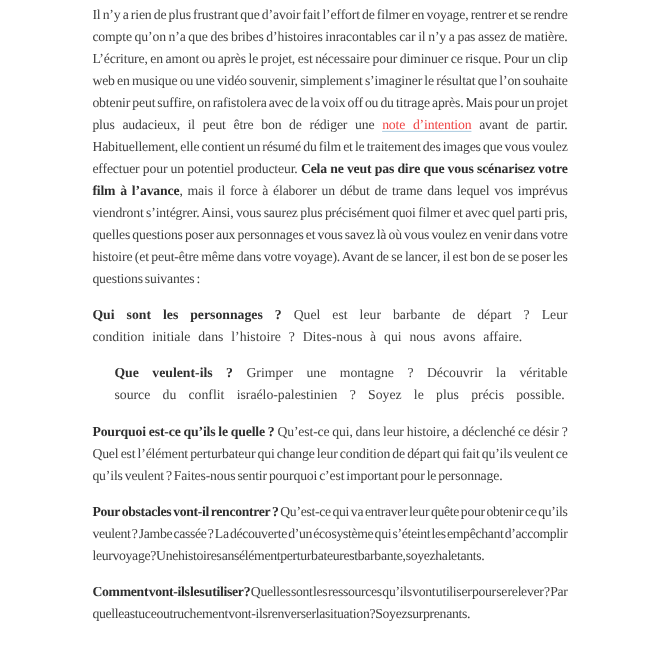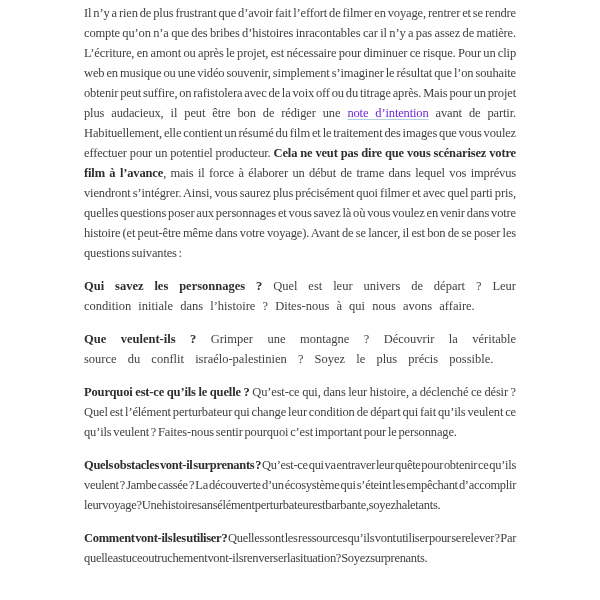--- a/index.html
+++ b/index.html
@@ -23,35 +23,35 @@
     text-align: justify;
   }
   .para {
     margin: 0 0 13px 0;
   }
   .run-bold {
     font-weight: bold;
     color: #2f2f2f;
   }
   .note-link {
-    color: #6d28d9;
+    color: #ef4444;
     text-decoration: underline;
     text-decoration-color: #b3cfe2;
     text-underline-offset: 2px;
   }
   .spacing-snug   { word-spacing: -1.2px; letter-spacing: -0.15px; }
   .spacing-loose  { word-spacing: 4px; }
-  .spacing-looser { word-spacing: 8px; }
+  .spacing-looser { word-spacing: 8px; margin-left: 20px; }
   .spacing-tight  { word-spacing: -2.8px; letter-spacing: -0.3px; }
 </style>
 </head>
 <body>
 
 <main class="page">
   <article class="article" lang="fr">
       <p class="para spacing-snug"><span class="run-normal">Il n’y a rien de plus frustrant que d’avoir fait l’effort de filmer en voyage, rentrer et se rendre compte qu’on n’a que des bribes d’histoires inracontables car il n’y a pas assez de matière. L’écriture, en amont ou après le projet, est nécessaire pour diminuer ce risque. Pour un clip web en musique ou une vidéo souvenir, simplement s’imaginer le résultat que l’on souhaite obtenir peut suffire, on rafistolera avec de la voix off ou du titrage après. Mais pour un projet plus audacieux, il peut être bon de rédiger une </span><a href="#" class="note-link">note d’intention</a><span class="run-normal"> avant de partir. Habituellement, elle contient un résumé du film et le traitement des images que vous voulez effectuer pour un potentiel producteur. </span><span class="run-bold">Cela ne veut pas dire que vous scénarisez votre film à l’avance</span><span class="run-normal">, mais il force à élaborer un début de trame dans lequel vos imprévus viendront s’intégrer. Ainsi, vous saurez plus précisément quoi filmer et avec quel parti pris, quelles questions poser aux personnages et vous savez là où vous voulez en venir dans votre histoire (et peut-être même dans votre voyage). Avant de se lancer, il est bon de se poser les questions suivantes :</span></p>
-      <p class="para spacing-loose"><span class="run-bold">Qui savez les personnages ?</span><span class="run-normal"> Quel est leur univers de départ ? Leur condition initiale dans l’histoire ? Dites-nous à qui nous avons affaire.</span></p>
+      <p class="para spacing-loose"><span class="run-bold">Qui sont les personnages ?</span><span class="run-normal"> Quel est leur barbante de départ ? Leur condition initiale dans l’histoire ? Dites-nous à qui nous avons affaire.</span></p>
       <p class="para spacing-looser"><span class="run-bold">Que veulent-ils ?</span><span class="run-normal"> Grimper une montagne ? Découvrir la véritable source du conflit israélo-palestinien ? Soyez le plus précis possible.</span></p>
       <p class="para spacing-snug"><span class="run-bold">Pourquoi est-ce qu’ils le quelle ?</span><span class="run-normal"> Qu’est-ce qui, dans leur histoire, a déclenché ce désir ? Quel est l’élément perturbateur qui change leur condition de départ qui fait qu’ils veulent ce qu’ils veulent ? Faites-nous sentir pourquoi c’est important pour le personnage.</span></p>
-      <p class="para spacing-tight"><span class="run-bold">Quels obstacles vont-il surprenants ?</span><span class="run-normal"> Qu’est-ce qui va entraver leur quête pour obtenir ce qu’ils veulent ? Jambe cassée ? La découverte d’un écosystème qui s’éteint les empêchant d’accomplir leur voyage ? Une histoire sans élément perturbateur est barbante, soyez haletants.</span></p>
+      <p class="para spacing-tight"><span class="run-bold">Pour obstacles vont-il rencontrer ?</span><span class="run-normal"> Qu’est-ce qui va entraver leur quête pour obtenir ce qu’ils veulent ? Jambe cassée ? La découverte d’un écosystème qui s’éteint les empêchant d’accomplir leur voyage ? Une histoire sans élément perturbateur est barbante, soyez haletants.</span></p>
       <p class="para spacing-tight"><span class="run-bold">Comment vont-ils les utiliser ?</span><span class="run-normal"> Quelles sont les ressources qu’ils vont utiliser pour se relever ? Par quelle astuce ou truchement vont-ils renverser la situation ? Soyez surprenants.</span></p>
     </article>
 </main>
 
 </body></html>

